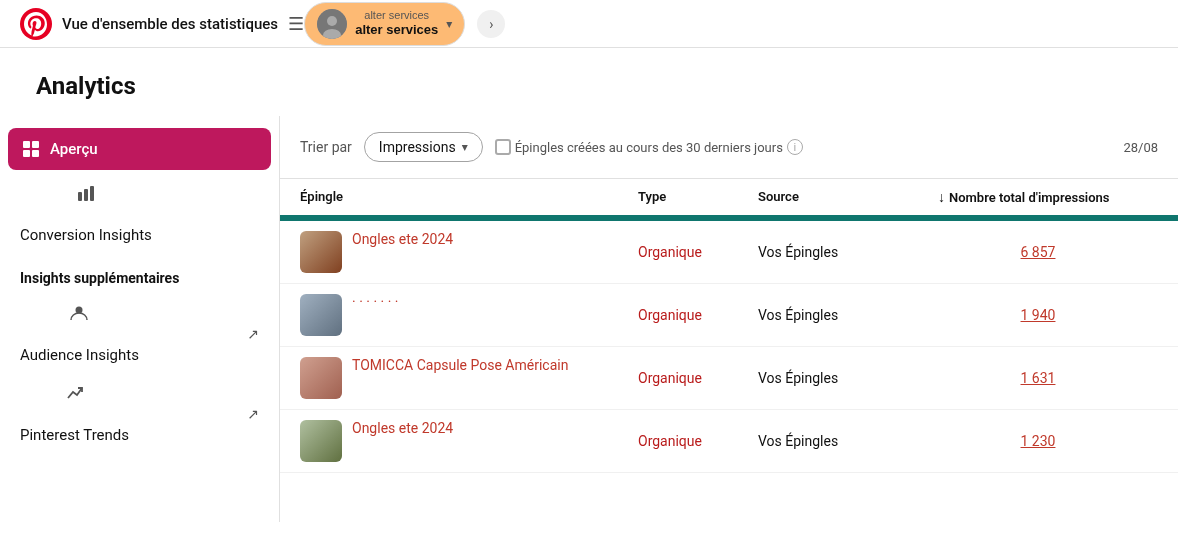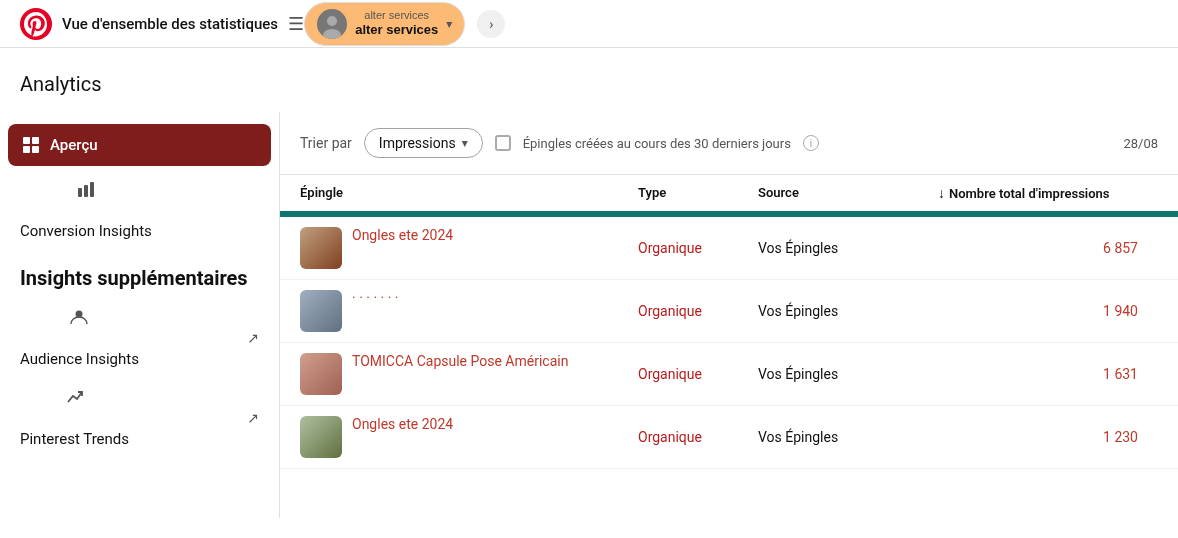--- a/index.html
+++ b/index.html
@@ -88,23 +88,24 @@
       cursor: pointer;
       color: #555;
       font-size: 14px;
     }
 
     
     .page-title-section {
       padding: 24px 20px 16px 20px;
     }
     .page-title {
-      font-size: 20px;
-      font-weight: 400;
-      color: #111;
+      font-size: 24px;
+      font-weight: 700;
+      color: #111;
+      margin-left: 16px;
     }
 
     
     .main-layout {
       display: flex;
       height: calc(538px - 60px - 72px);
     }
 
     
     .sidebar {
@@ -117,37 +118,37 @@
       display: flex;
       align-items: center;
       gap: 10px;
       padding: 12px 20px;
       cursor: pointer;
       font-size: 15px;
       font-weight: 500;
       color: #111;
     }
     .sidebar-item.active {
-      background: #7f1d1d;
+      background: #be185d;
       color: #fff;
       border-radius: 8px;
       margin: 4px 8px;
       padding: 12px 14px;
     }
     .sidebar-item.active .sidebar-icon {
       color: #fff;
     }
     .sidebar-icon {
       font-size: 18px;
       display: flex;
       align-items: center;
     }
     .sidebar-section-title {
       padding: 16px 20px 8px 20px;
-      font-size: 20px;
+      font-size: 14px;
       font-weight: 700;
       color: #111;
     }
     .sidebar-item-with-ext {
       display: flex;
       align-items: center;
       gap: 10px;
       padding: 10px 20px;
       cursor: pointer;
       font-size: 15px;
@@ -202,21 +203,21 @@
       color: #111;
       background: #fff;
     }
     .sort-dropdown .drop-arrow {
       font-size: 12px;
       color: #555;
     }
     .checkbox-area {
       display: flex;
       align-items: center;
-      gap: 12px;
+      gap: 4px;
     }
     .checkbox-box {
       width: 16px;
       height: 16px;
       border: 2px solid #aaa;
       border-radius: 3px;
       background: #fff;
     }
     .checkbox-label {
       font-size: 13px;
@@ -307,22 +308,23 @@
       font-size: 14px;
       color: #b91c1c;
     }
     .source-cell {
       font-size: 14px;
       color: #111;
     }
     .impressions-cell {
       font-size: 14px;
       color: #c0392b;
-      text-align: right;
+      text-align: center;
       padding-right: 20px;
+      text-decoration: underline;
     }
   </style>
 </head>
 <body>
 
 <header class="header">
   <div class="header-left">
 
     <svg class="pinterest-logo" viewBox="0 0 32 32" xmlns="http://www.w3.org/2000/svg">
       <circle cx="16" cy="16" r="16" fill="#e60023"></circle>

